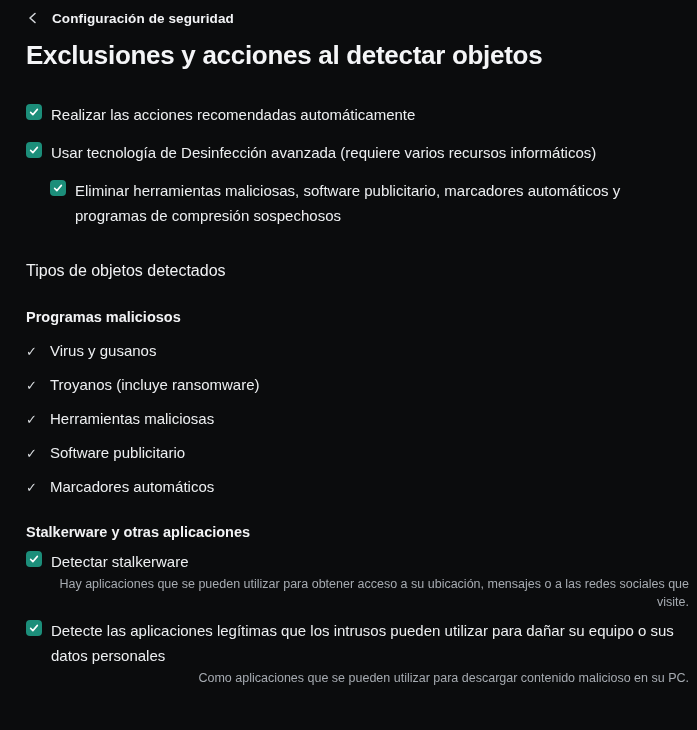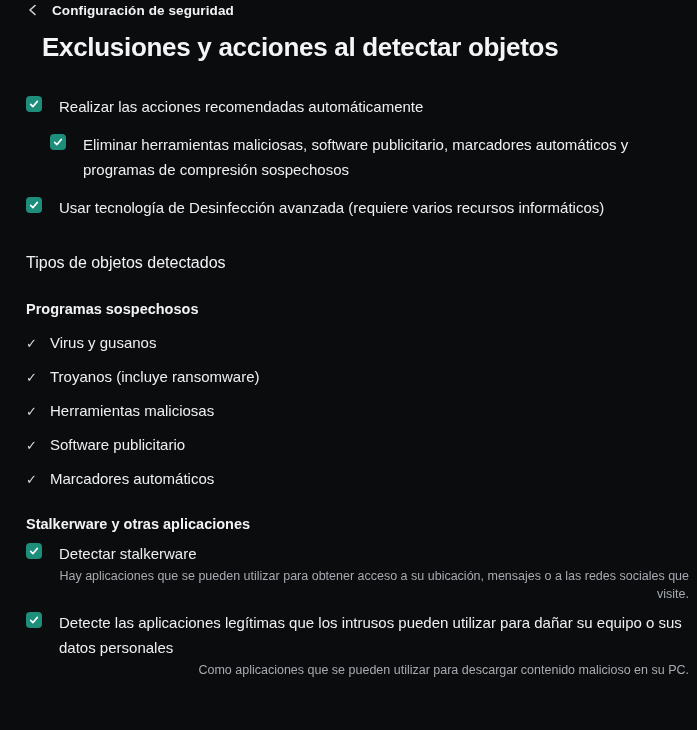--- a/index.html
+++ b/index.html
@@ -4,37 +4,37 @@
 <style>
   html, body { margin: 0; padding: 0; }
   body {
     width: 697px; height: 730px;
     background: #0b0c0d;
     overflow: hidden;
     font-family: "Liberation Sans", sans-serif;
     color: #eef0f2;
     -webkit-font-smoothing: antialiased;
   }
-  .page { padding: 0 8px 0 26px; box-sizing: border-box; width: 697px; height: 730px; }
+  .page { padding: 8px 8px 0 26px; box-sizing: border-box; width: 697px; height: 730px; }
 
   
   .nav { display: flex; align-items: center; gap: 12px; height: 20px; }
   .back-btn { width: 14px; height: 14px; display: inline-flex; align-items: center; justify-content: center; cursor: pointer; }
   .crumb { font-size: 13.5px; font-weight: 700; color: #f2f3f5; letter-spacing: 0.1px; cursor: pointer; }
 
   h1.title {
-    margin: 11px 0 0 16px;
+    margin: 11px 0 0 0;
     font-size: 26px; line-height: 32px;
     font-weight: 700; color: #f4f5f7;
     letter-spacing: -0.3px;
   }
 
   
   .opts { margin-top: 31px; }
-  .opt-row { display: flex; align-items: flex-start; gap: 17px; margin-bottom: 13px; }
+  .opt-row { display: flex; align-items: flex-start; gap: 9px; margin-bottom: 13px; }
   .opt-row.indent { margin-left: 24px; }
   .cbx {
     flex: 0 0 auto;
     width: 16px; height: 16px; margin-top: 2px;
     background: #1c8e7a; border-radius: 4px;
     display: inline-flex; align-items: center; justify-content: center;
     cursor: pointer;
   }
   .cbx svg { display: block; }
   .opt-label { font-size: 15px; line-height: 25px; color: #edeff1; }
@@ -76,44 +76,44 @@
 
     <div class="opt-row">
       <span class="cbx">
         <svg width="12" height="12" viewBox="0 0 16 16">
             <polyline points="3.5,8.5 6.5,11.5 12.5,4.5" fill="none" stroke="#ffffff" stroke-width="2.1" stroke-linecap="round" stroke-linejoin="round"></polyline>
           </svg>
       </span>
       <span class="opt-label">Realizar las acciones recomendadas automáticamente</span>
     </div>
 
+    <div class="opt-row">
+      <span class="cbx">
+        <svg width="12" height="12" viewBox="0 0 16 16">
+            <polyline points="3.5,8.5 6.5,11.5 12.5,4.5" fill="none" stroke="#ffffff" stroke-width="2.1" stroke-linecap="round" stroke-linejoin="round"></polyline>
+          </svg>
+      </span>
+      <span class="opt-label">Usar tecnología de Desinfección avanzada (requiere varios recursos informáticos)</span>
+    </div>
+
     <div class="opt-row indent">
       <span class="cbx">
         <svg width="12" height="12" viewBox="0 0 16 16">
             <polyline points="3.5,8.5 6.5,11.5 12.5,4.5" fill="none" stroke="#ffffff" stroke-width="2.1" stroke-linecap="round" stroke-linejoin="round"></polyline>
           </svg>
       </span>
       <span class="opt-label">Eliminar herramientas maliciosas, software publicitario, marcadores automáticos y programas de compresión sospechosos</span>
     </div>
 
-    <div class="opt-row">
-      <span class="cbx">
-        <svg width="12" height="12" viewBox="0 0 16 16">
-            <polyline points="3.5,8.5 6.5,11.5 12.5,4.5" fill="none" stroke="#ffffff" stroke-width="2.1" stroke-linecap="round" stroke-linejoin="round"></polyline>
-          </svg>
-      </span>
-      <span class="opt-label">Usar tecnología de Desinfección avanzada (requiere varios recursos informáticos)</span>
-    </div>
-
   </div>
 
   <h2 class="section-heading">Tipos de objetos detectados</h2>
 
   <div class="group">
-    <h3 class="group-title">Programas sospechosos</h3>
+    <h3 class="group-title">Programas maliciosos</h3>
     <div class="check-item">
       <span class="tick">✓</span>
       <span class="lbl">Virus y gusanos</span>
     </div>
     <div class="check-item">
       <span class="tick">✓</span>
       <span class="lbl">Troyanos (incluye ransomware)</span>
     </div>
     <div class="check-item">
       <span class="tick">✓</span>

